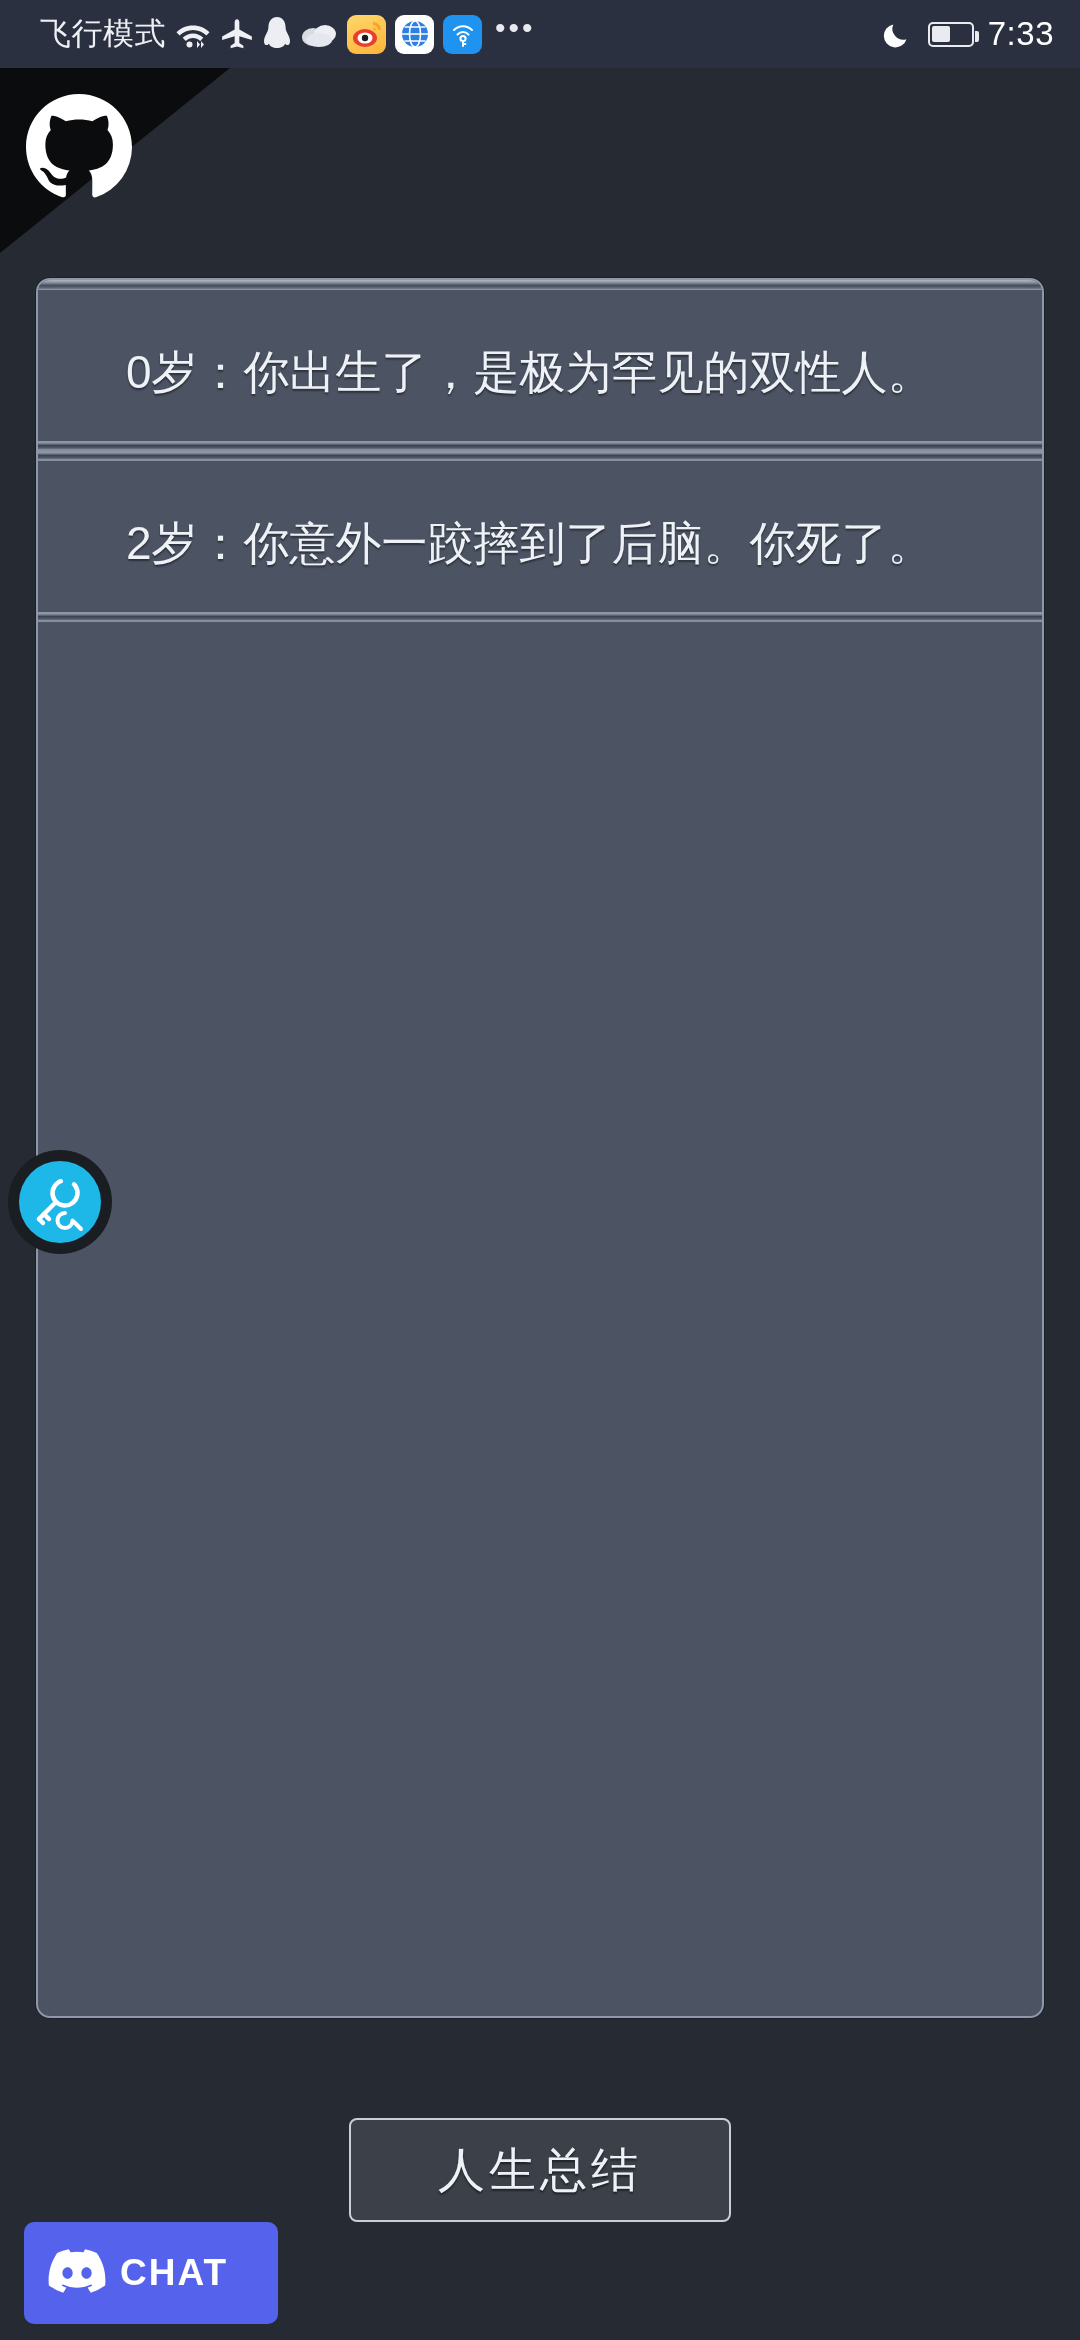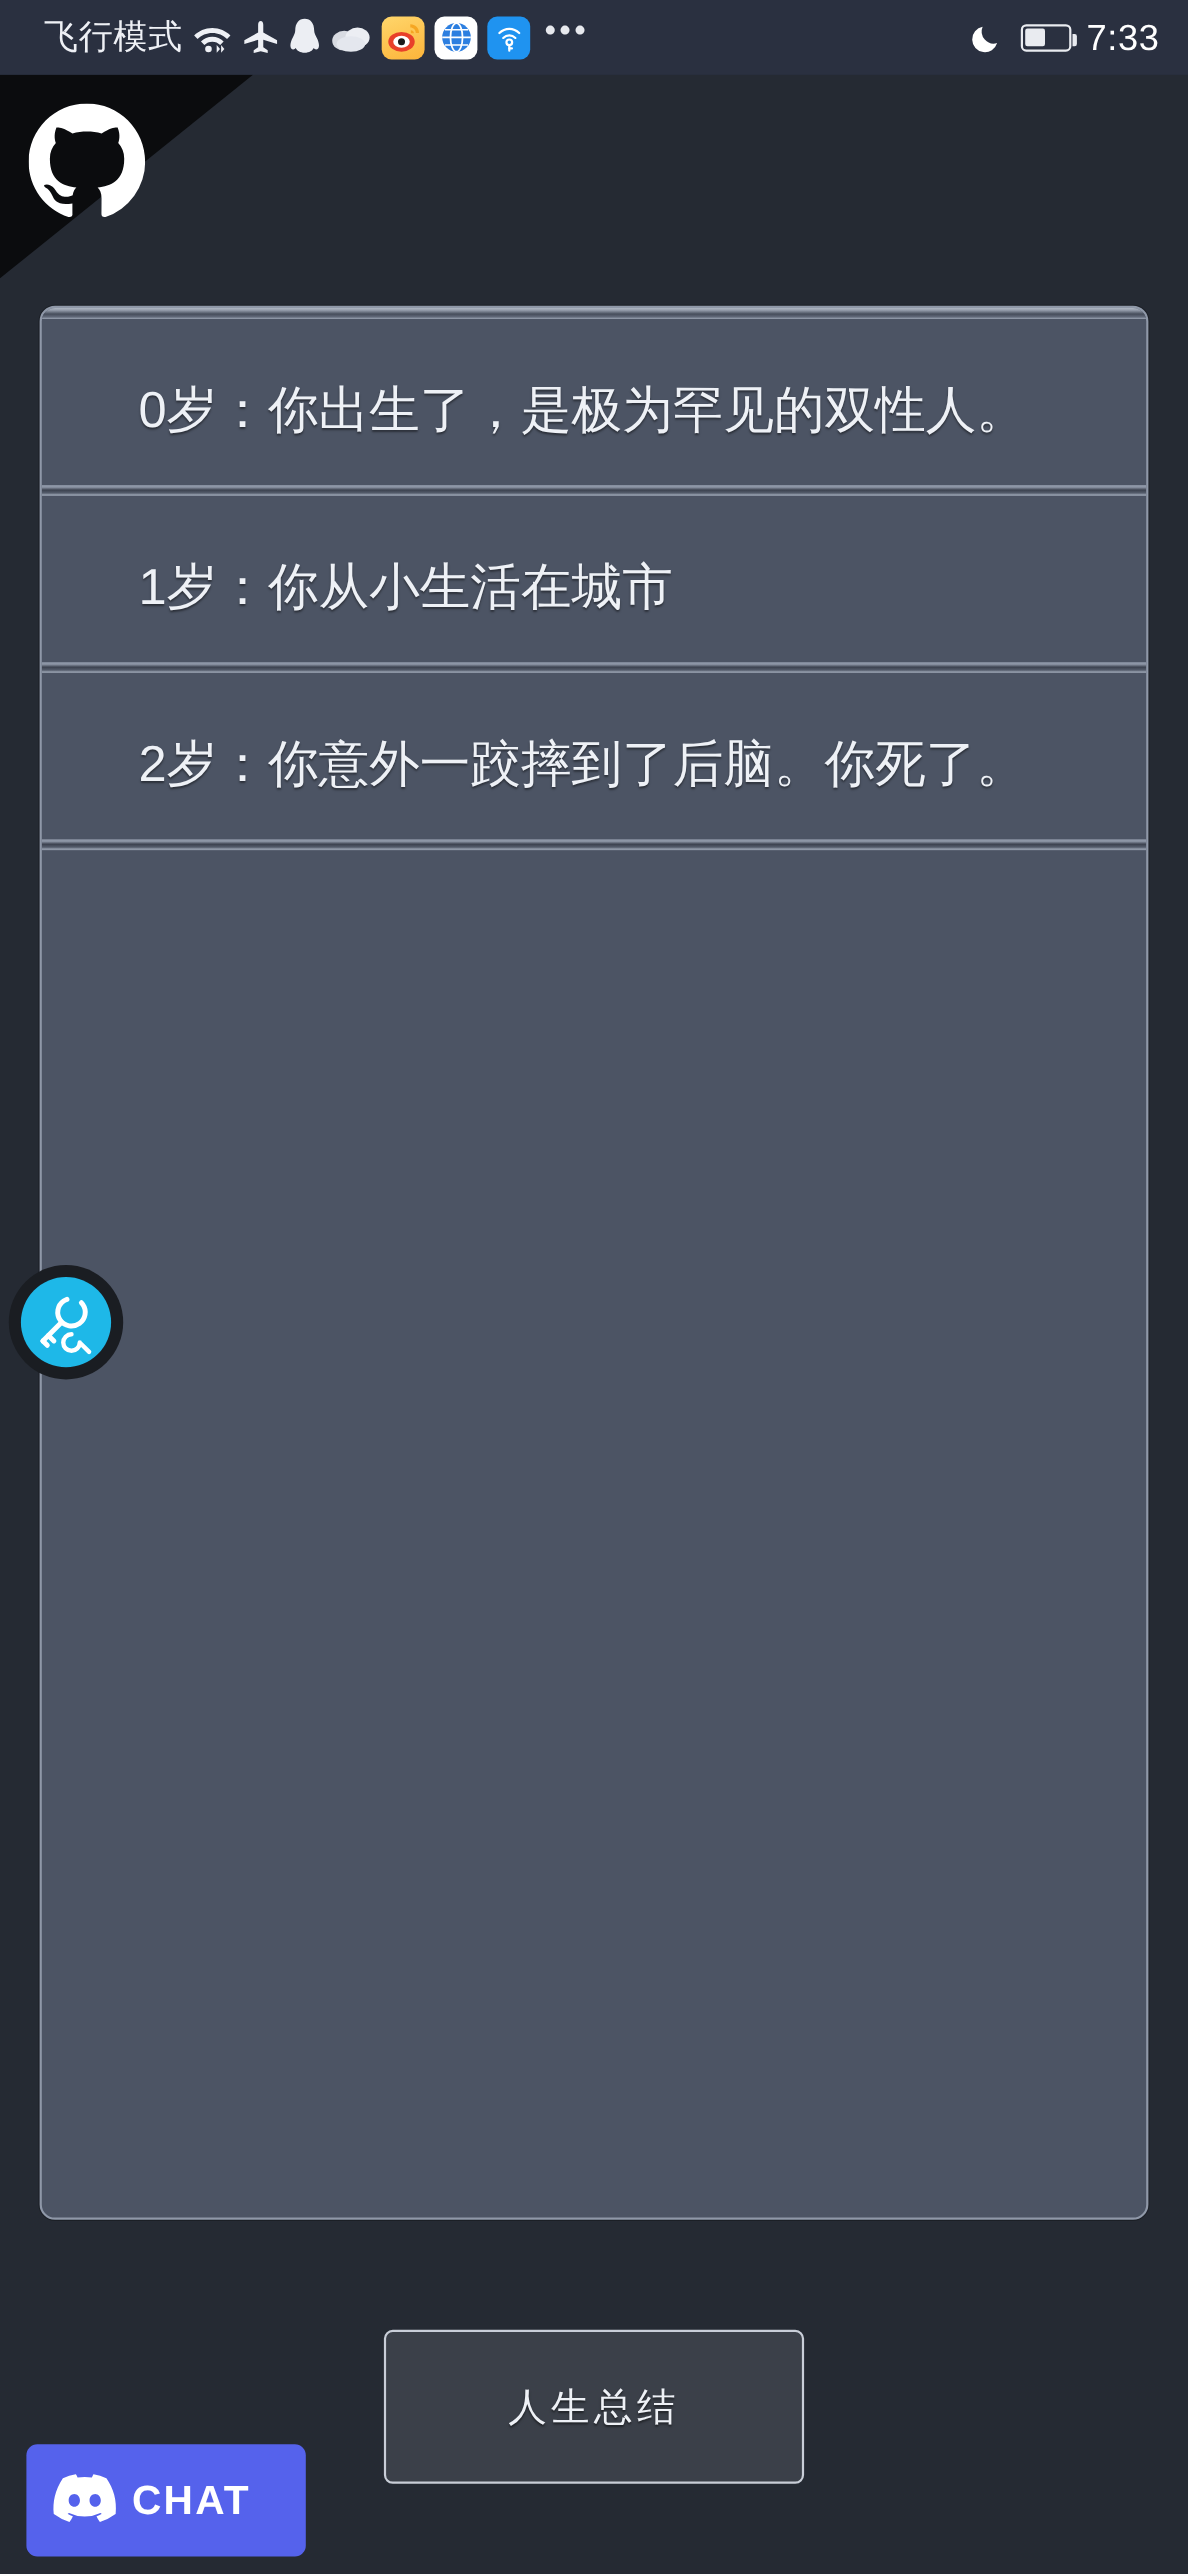--- a/index.html
+++ b/index.html
@@ -99,27 +99,27 @@
   }
   .fab .disc{
     width:82px; height:82px; border-radius:50%;
     background:#1eb8e8;
     display:flex; align-items:center; justify-content:center;
   }
 
   
   .summary-btn{
     position:absolute; left:349px; top:2118px;
-    width:382px; height:140px;
+    width:382px; height:104px;
     background:#3b4049;
     border:2px solid #c9ced8;
     border-radius:8px;
     display:flex; align-items:center; justify-content:center;
     color:#eef1f6;
-    font-size:35px;
+    font-size:47px;
     letter-spacing:4px;
     text-shadow:0 2px 2px rgba(0,0,0,.5);
     cursor:pointer;
   }
   .chat-btn{
     position:absolute; left:24px; top:2222px;
     width:254px; height:102px;
     background:#5562ec;
     border-radius:10px;
     display:flex; align-items:center; gap:14px;
@@ -236,25 +236,20 @@
       <div class="groove top"></div>
 
       <div class="event">
         <div class="event-text">
           <span>0岁：</span><span>你出生了，是极为罕见的双性人。</span>
         </div>
       </div>
 
       <div class="groove"></div>
 
-      <div class="event">
-        <div class="event-text">
-          <span>1岁：</span><span>你从小生活在城市</span>
-        </div>
-      </div>
 
       <div class="groove"></div>
 
       <div class="event">
         <div class="event-text">
           <span>2岁：</span><span>你意外一跤摔到了后脑。你死了。</span>
         </div>
       </div>
 
       <div class="groove"></div>

